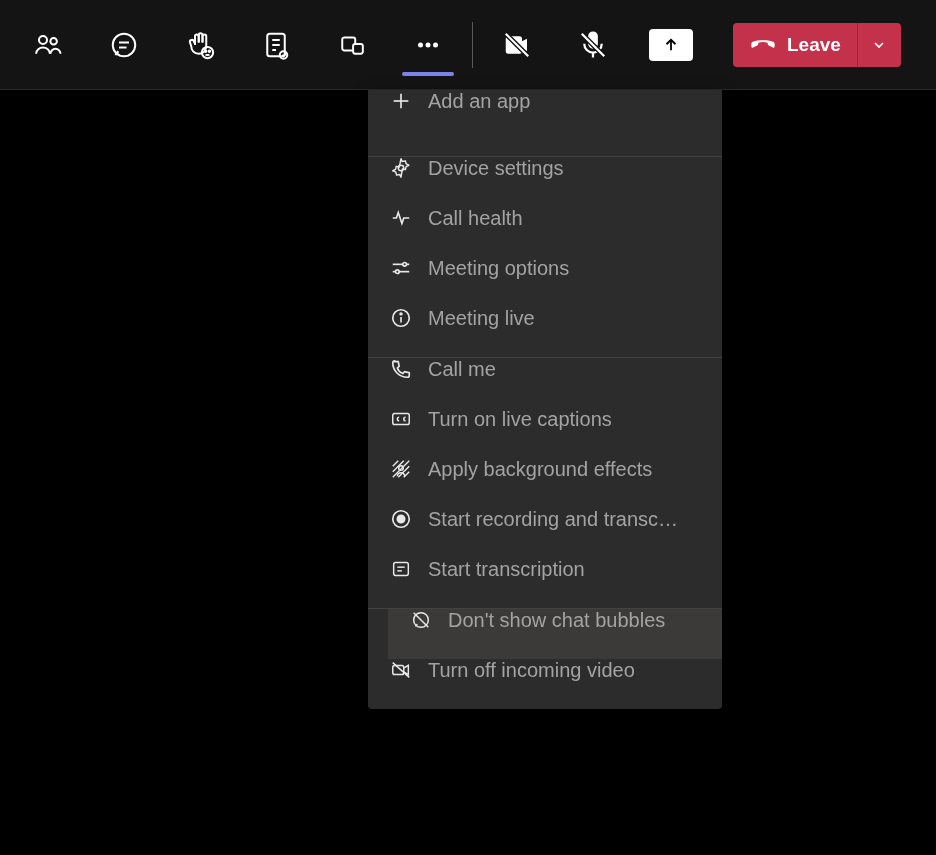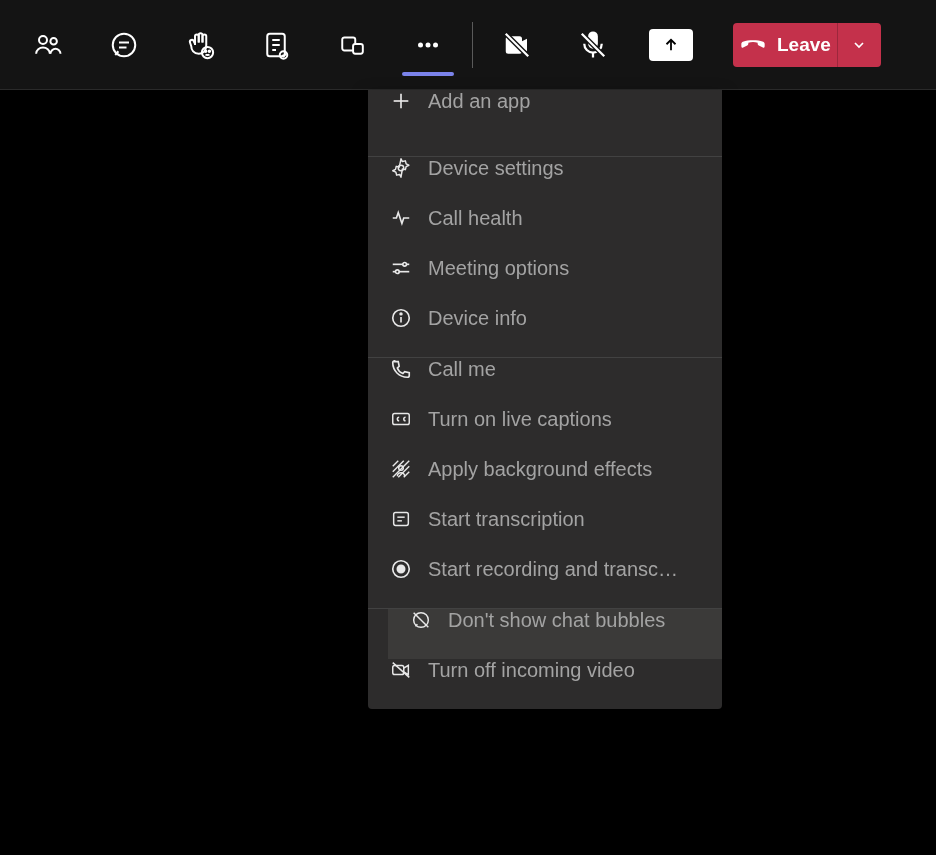--- a/index.html
+++ b/index.html
@@ -60,21 +60,21 @@
   .share-btn svg { width: 18px; height: 18px; }
   .leave-group {
     display: flex;
     margin-left: 40px;
   }
   .leave-btn {
     background: #c4314b;
     height: 44px;
     display: flex;
     align-items: center;
-    padding: 0 6px;
+    padding: 0 16px;
     border-radius: 4px 0 0 4px;
     cursor: pointer;
     gap: 10px;
     font-size: 19px;
     font-weight: 600;
   }
   .leave-btn svg { width: 28px; height: 28px; }
   .leave-drop {
     background: #c4314b;
     height: 44px;
@@ -252,21 +252,21 @@
     <span class="lbl">Meeting options</span>
   </div>
   <div class="dd-item">
     <span class="mi">
         <svg viewBox="0 0 24 24" fill="none" stroke="#e8e8e8" stroke-width="1.8">
           <circle cx="12" cy="12" r="9"></circle>
           <line x1="12" y1="11" x2="12" y2="17"></line>
           <circle cx="12" cy="7.5" r="1" fill="#e8e8e8"></circle>
         </svg>
       </span>
-    <span class="lbl">Device info</span>
+    <span class="lbl">Meeting live</span>
   </div>
   <div class="dd-sep"></div>
 
   <div class="dd-item">
     <span class="mi">
         <svg viewBox="0 0 24 24" fill="none" stroke="#e8e8e8" stroke-width="1.8">
           <path d="M5 3c-1 0-2 1-2 2 0 9 7 16 16 16 1 0 2-1 2-2v-3l-5-1-2 2c-3-1-5-3-6-6l2-2-1-5H5z"></path>
         </svg>
       </span>
     <span class="lbl">Call me</span>
@@ -290,37 +290,37 @@
           <line x1="9" y1="21" x2="21" y2="9"></line>
           <line x1="15" y1="21" x2="21" y2="15"></line>
           <circle cx="12" cy="11" r="2.5"></circle>
           <path d="M8 20c0-2.5 2-4 4-4s4 1.5 4 4"></path>
         </svg>
       </span>
     <span class="lbl">Apply background effects</span>
   </div>
   <div class="dd-item">
     <span class="mi">
+        <svg viewBox="0 0 24 24" fill="none" stroke="#e8e8e8" stroke-width="1.8">
+          <circle cx="12" cy="12" r="9"></circle>
+          <circle cx="12" cy="12" r="4" fill="#e8e8e8"></circle>
+        </svg>
+      </span>
+    <span class="lbl">Start recording and transc…</span>
+  </div>
+  <div class="dd-item">
+    <span class="mi">
         <svg viewBox="0 0 24 24" fill="none" stroke="#e8e8e8" stroke-width="1.6">
           <rect x="4" y="5" width="16" height="14" rx="2"></rect>
           <line x1="8" y1="10" x2="16" y2="10"></line>
           <line x1="8" y1="14" x2="13" y2="14"></line>
         </svg>
       </span>
     <span class="lbl">Start transcription</span>
   </div>
-  <div class="dd-item">
-    <span class="mi">
-        <svg viewBox="0 0 24 24" fill="none" stroke="#e8e8e8" stroke-width="1.8">
-          <circle cx="12" cy="12" r="9"></circle>
-          <circle cx="12" cy="12" r="4" fill="#e8e8e8"></circle>
-        </svg>
-      </span>
-    <span class="lbl">Start recording and transc…</span>
-  </div>
   <div class="dd-sep"></div>
 
   <div class="dd-item hover">
     <span class="mi">
         <svg viewBox="0 0 24 24" fill="none" stroke="#e8e8e8" stroke-width="1.6">
           <circle cx="12" cy="12" r="8"></circle>
           <path d="M6 19l2-2.5"></path>
           <line x1="4" y1="4" x2="20" y2="20"></line>
         </svg>
       </span>

